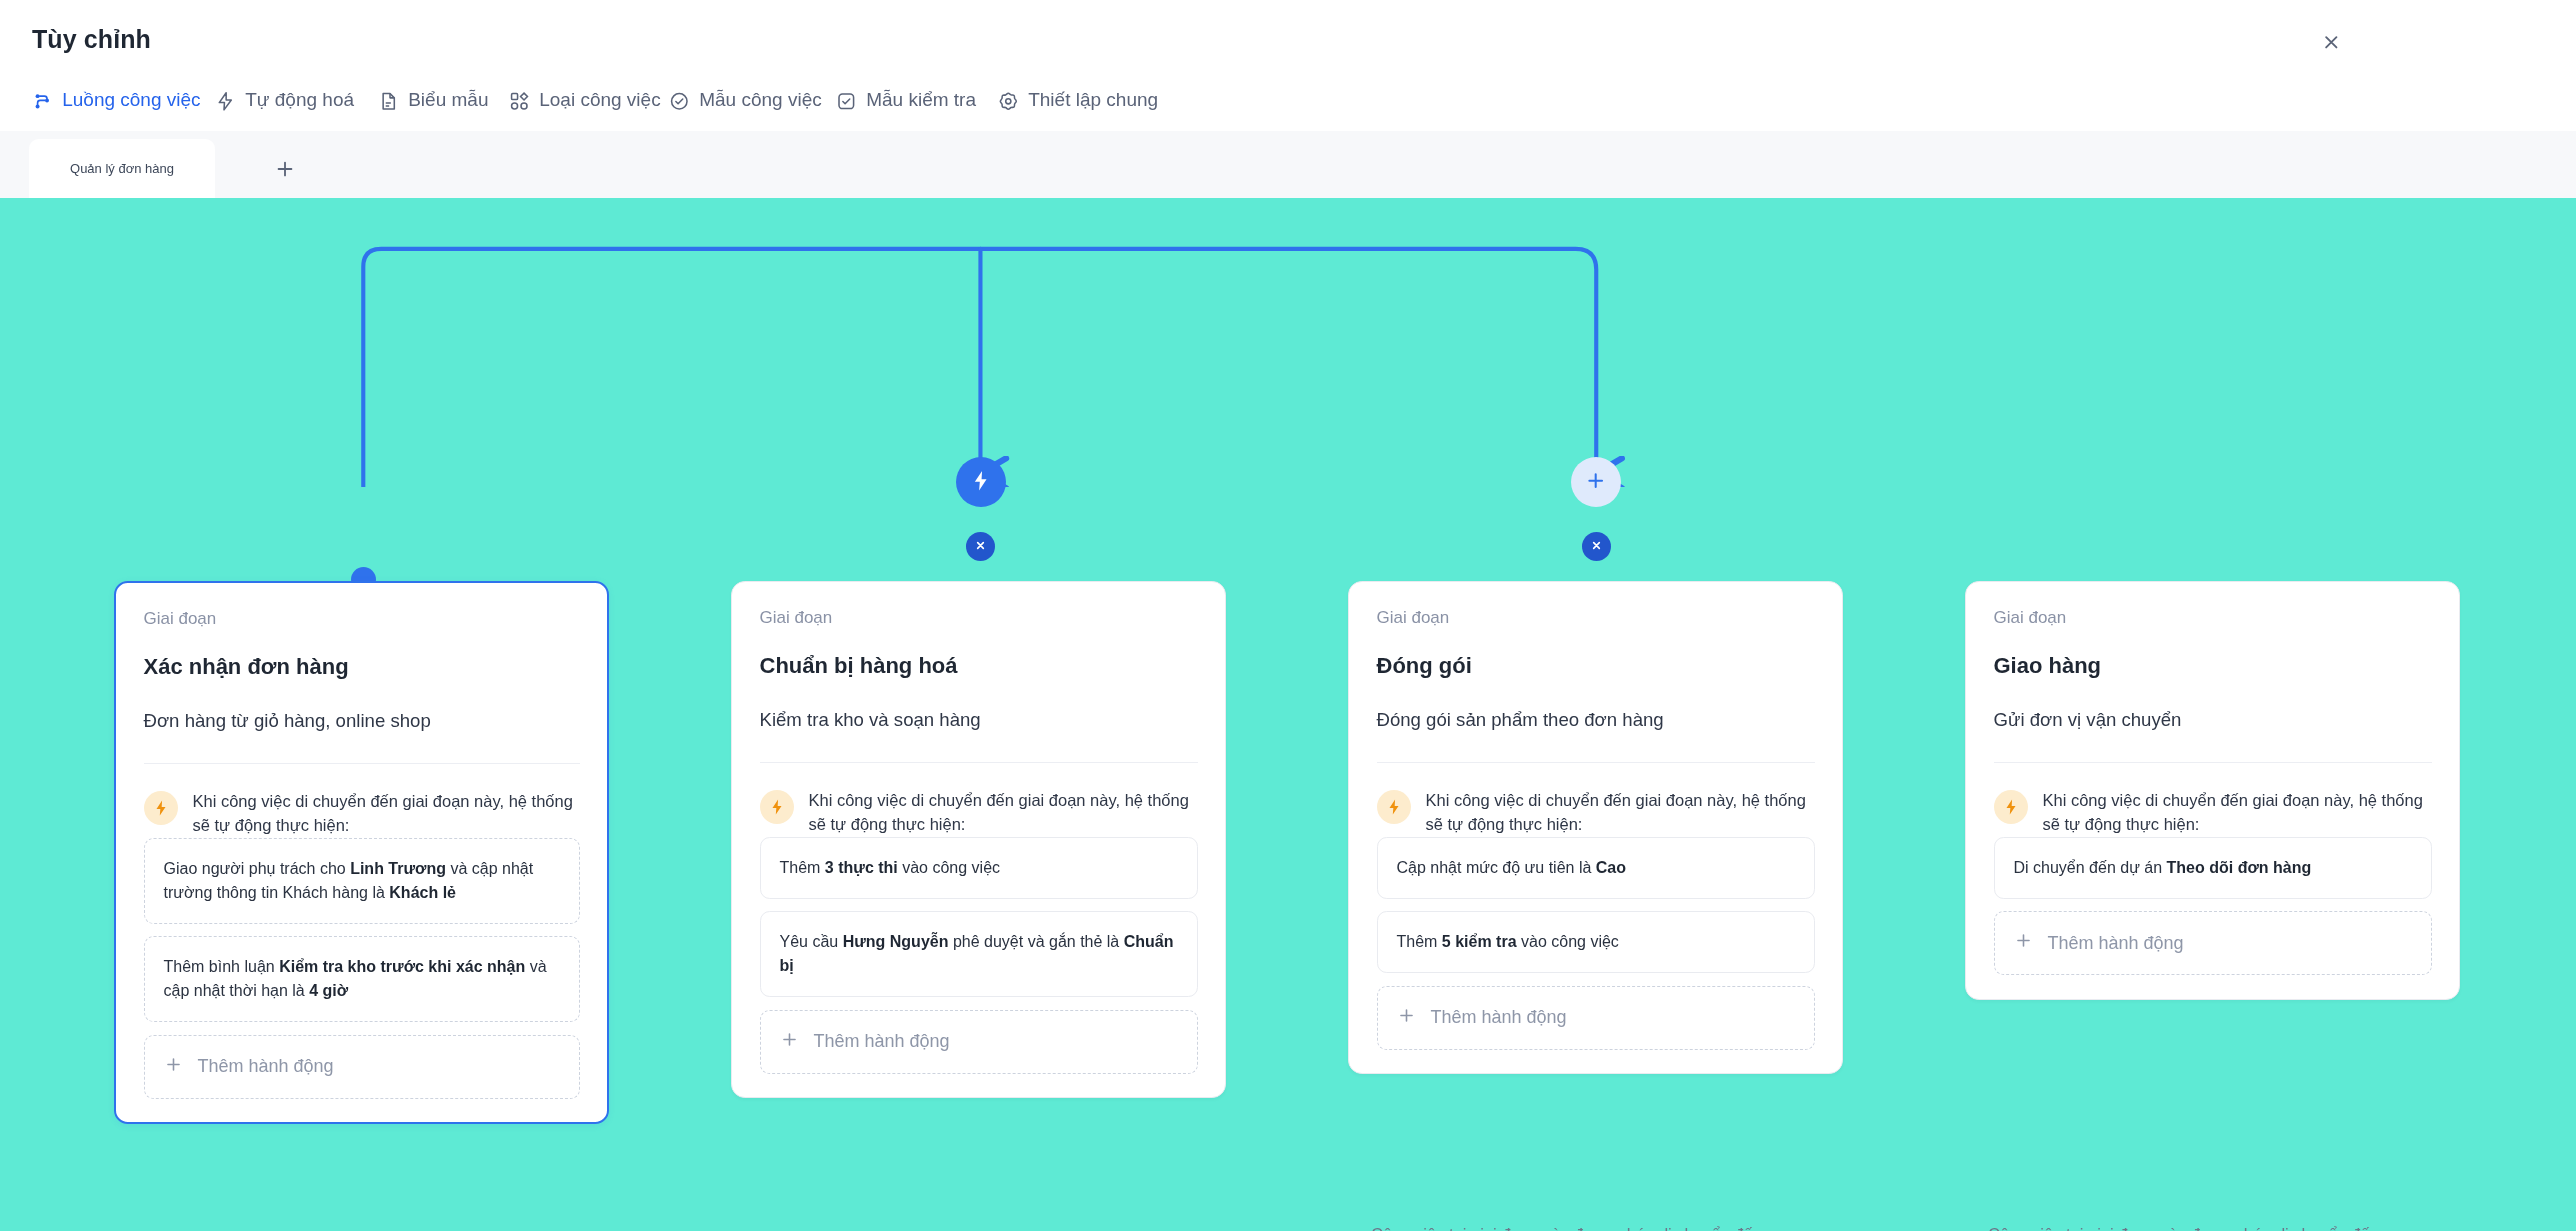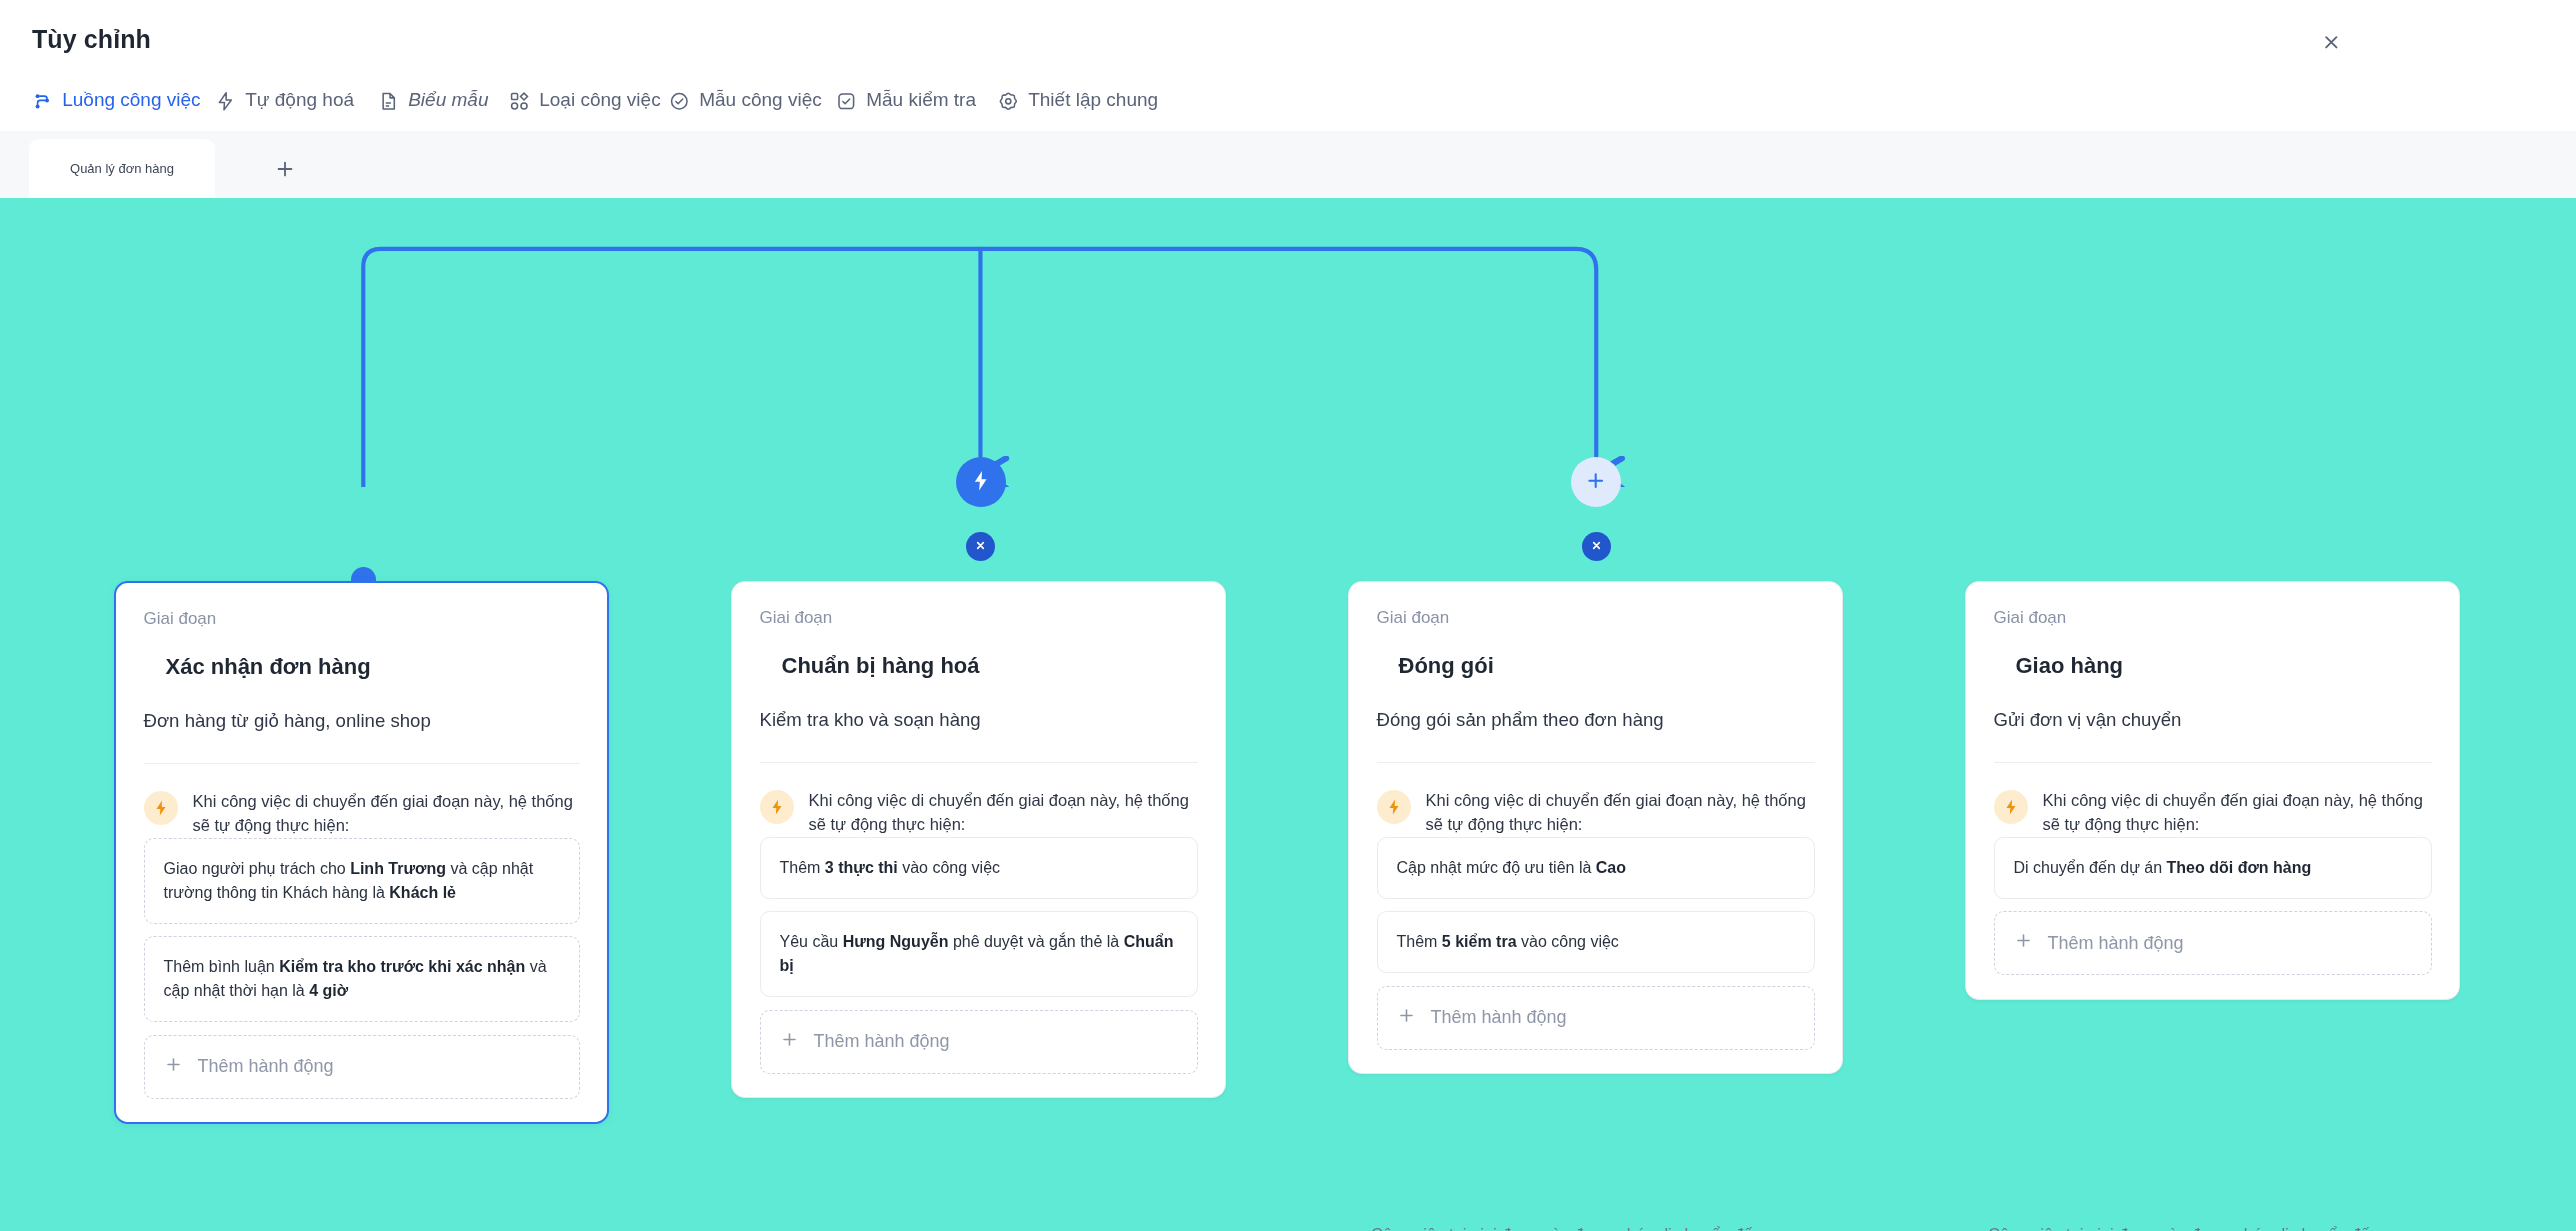--- a/index.html
+++ b/index.html
@@ -81,21 +81,21 @@
     border: 1.4px solid #e9ebf0;
     border-radius: 13.8px;
     padding: 26px 27.5px 23.4px 27.5px;
     box-shadow: 0 1.4px 3.4px rgba(20,30,60,0.035);
   }
   .stage.selected {
     border: 2.8px solid #2f72ec;
     box-shadow: 0 1.4px 6.9px rgba(47,114,236,0.10);
   }
   .stage-eyebrow { font-size: 17px; color: #8a92a6; margin-bottom: 25px; }
-  .stage-title { font-size: 22px; font-weight: 700; color: #1f2733; margin-bottom: 27.5px; margin-left: 22px; }
+  .stage-title { font-size: 22px; font-weight: 700; color: #1f2733; margin-bottom: 27.5px; }
   .stage-desc { font-size: 18.6px; color: #2f3747; margin-bottom: 30px; line-height: 1.35; }
   .stage-divider { height: 1.4px; background: #eceef3; margin: 0 0 26px 0; }
 
   .auto-head { display: flex; align-items: flex-start; gap: 15px; }
   .bolt-chip {
     flex: 0 0 auto; width: 34px; height: 34px; border-radius: 50%;
     background: #fdeccd; display: flex; align-items: center; justify-content: center;
     margin-top: 1.4px;
   }
   .bolt-chip svg { width: 18px; height: 18px; }
@@ -150,21 +150,21 @@
 
     <div class="tab" style="left:215px;">
       <span class="ticon">
         <svg viewBox="0 0 24 24" fill="none" stroke="#5a6378" stroke-width="1.8" stroke-linejoin="round">
           <path d="M13 2 L5 13.5h6L10.5 22 19 10.5h-6L13 2z"></path>
         </svg>
       </span>
       <span>Tự động hoá</span>
     </div>
 
-    <div class="tab" style="left:378px;font-style:italic;">
+    <div class="tab" style="left:378px;">
       <span class="ticon">
         <svg viewBox="0 0 24 24" fill="none" stroke="#5a6378" stroke-width="1.8" stroke-linejoin="round">
           <path d="M6 3h8l5 5v13H6z"></path>
           <path d="M14 3v5h5"></path>
           <path d="M9 14h6M9 17.5h4"></path>
         </svg>
       </span>
       <span>Biểu mẫu</span>
     </div>
 

